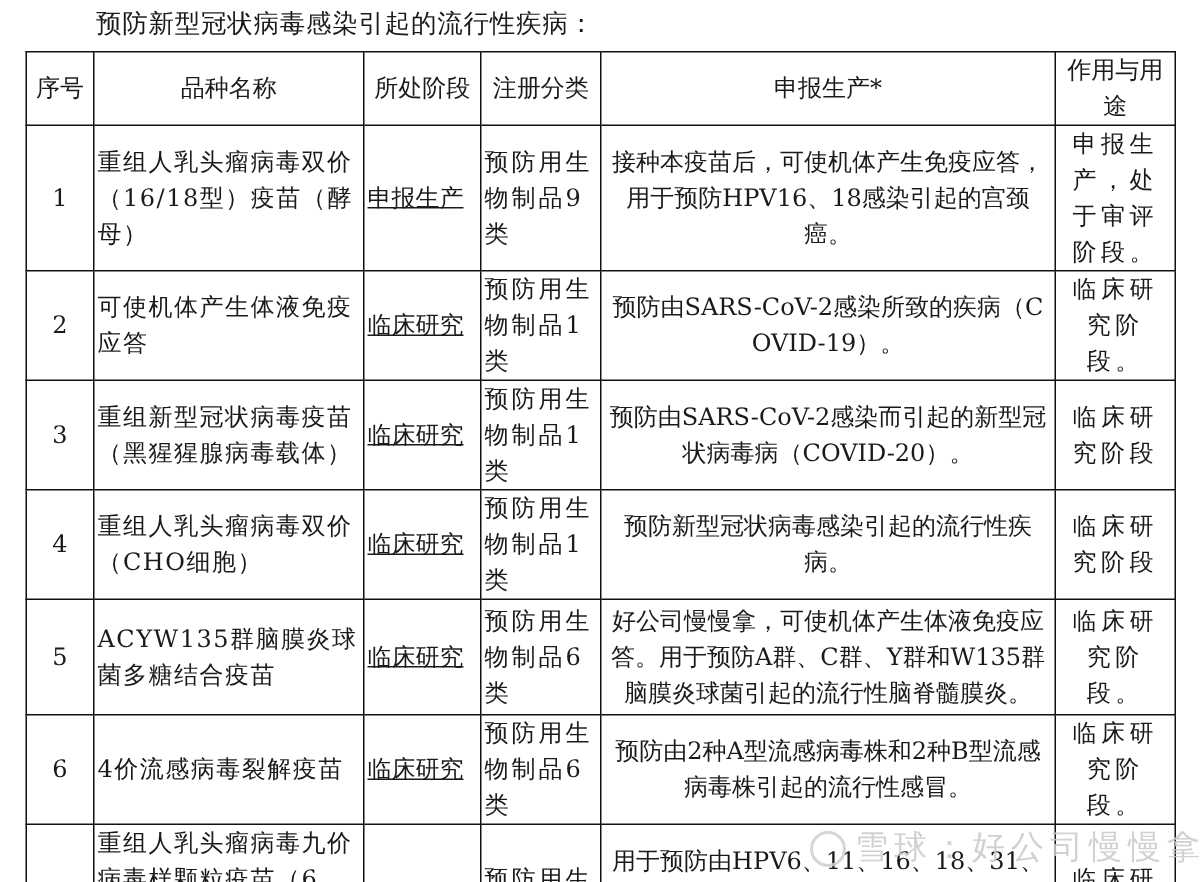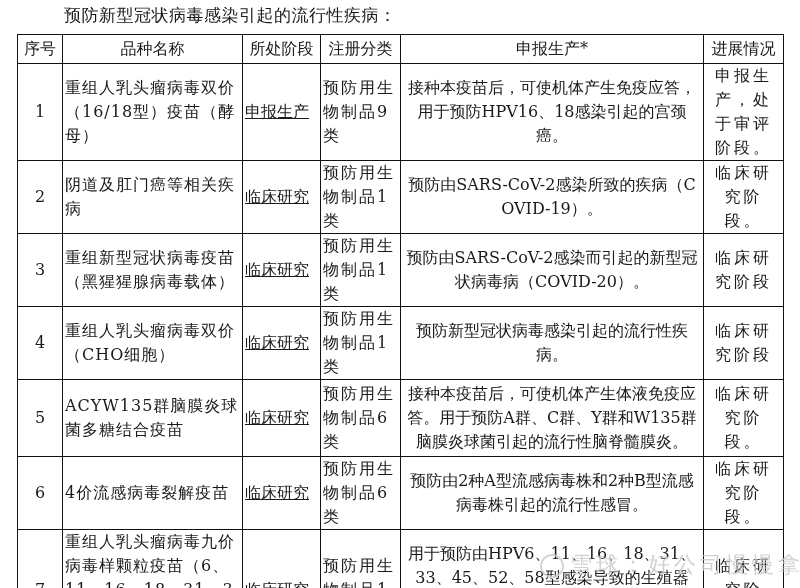--- a/index.html
+++ b/index.html
@@ -39,35 +39,35 @@
       <col style="width:303px">
       <col style="width:80px">
   </colgroup>
   <thead>
     <tr>
       <th>序号</th>
       <th>品种名称</th>
       <th>所处阶段</th>
       <th>注册分类</th>
       <th>申报生产*</th>
-      <th>进展情况</th>
+      <th>作用与用途</th>
     </tr>
   </thead>
   <tbody>
     <tr style="height:76px">
       <td class="c-no">1</td>
       <td class="c-name">重组人乳头瘤病毒双价（16/18型）疫苗（酵母）</td>
       <td class="c-stage">申报生产</td>
       <td class="c-class">预防用生物制品9类</td>
       <td class="c-use">接种本疫苗后，可使机体产生免疫应答，用于预防HPV16、18感染引起的宫颈癌。</td>
       <td class="c-progress">申报生产，处于审评阶段。</td>
     </tr>
     <tr style="height:52px">
       <td class="c-no">2</td>
-      <td class="c-name">阴道及肛门癌等相关疾病</td>
+      <td class="c-name">可使机体产生体液免疫应答</td>
       <td class="c-stage">临床研究</td>
       <td class="c-class">预防用生物制品1类</td>
       <td class="c-use">预防由SARS-CoV-2感染所致的疾病（COVID-19）。</td>
       <td class="c-progress">临床研究阶段。</td>
     </tr>
     <tr style="height:53px">
       <td class="c-no">3</td>
       <td class="c-name">重组新型冠状病毒疫苗（黑猩猩腺病毒载体）</td>
       <td class="c-stage">临床研究</td>
       <td class="c-class">预防用生物制品1类</td>
@@ -80,21 +80,21 @@
       <td class="c-stage">临床研究</td>
       <td class="c-class">预防用生物制品1类</td>
       <td class="c-use">预防新型冠状病毒感染引起的流行性疾病。</td>
       <td class="c-progress">临床研究阶段</td>
     </tr>
     <tr style="height:77px">
       <td class="c-no">5</td>
       <td class="c-name">ACYW135群脑膜炎球菌多糖结合疫苗</td>
       <td class="c-stage">临床研究</td>
       <td class="c-class">预防用生物制品6类</td>
-      <td class="c-use">接种本疫苗后，可使机体产生体液免疫应答。用于预防A群、C群、Y群和W135群脑膜炎球菌引起的流行性脑脊髓膜炎。</td>
+      <td class="c-use">好公司慢慢拿，可使机体产生体液免疫应答。用于预防A群、C群、Y群和W135群脑膜炎球菌引起的流行性脑脊髓膜炎。</td>
       <td class="c-progress">临床研究阶段。</td>
     </tr>
     <tr style="height:53px">
       <td class="c-no">6</td>
       <td class="c-name">4价流感病毒裂解疫苗</td>
       <td class="c-stage">临床研究</td>
       <td class="c-class">预防用生物制品6类</td>
       <td class="c-use">预防由2种A型流感病毒株和2种B型流感病毒株引起的流行性感冒。</td>
       <td class="c-progress">临床研究阶段。</td>
     </tr>

